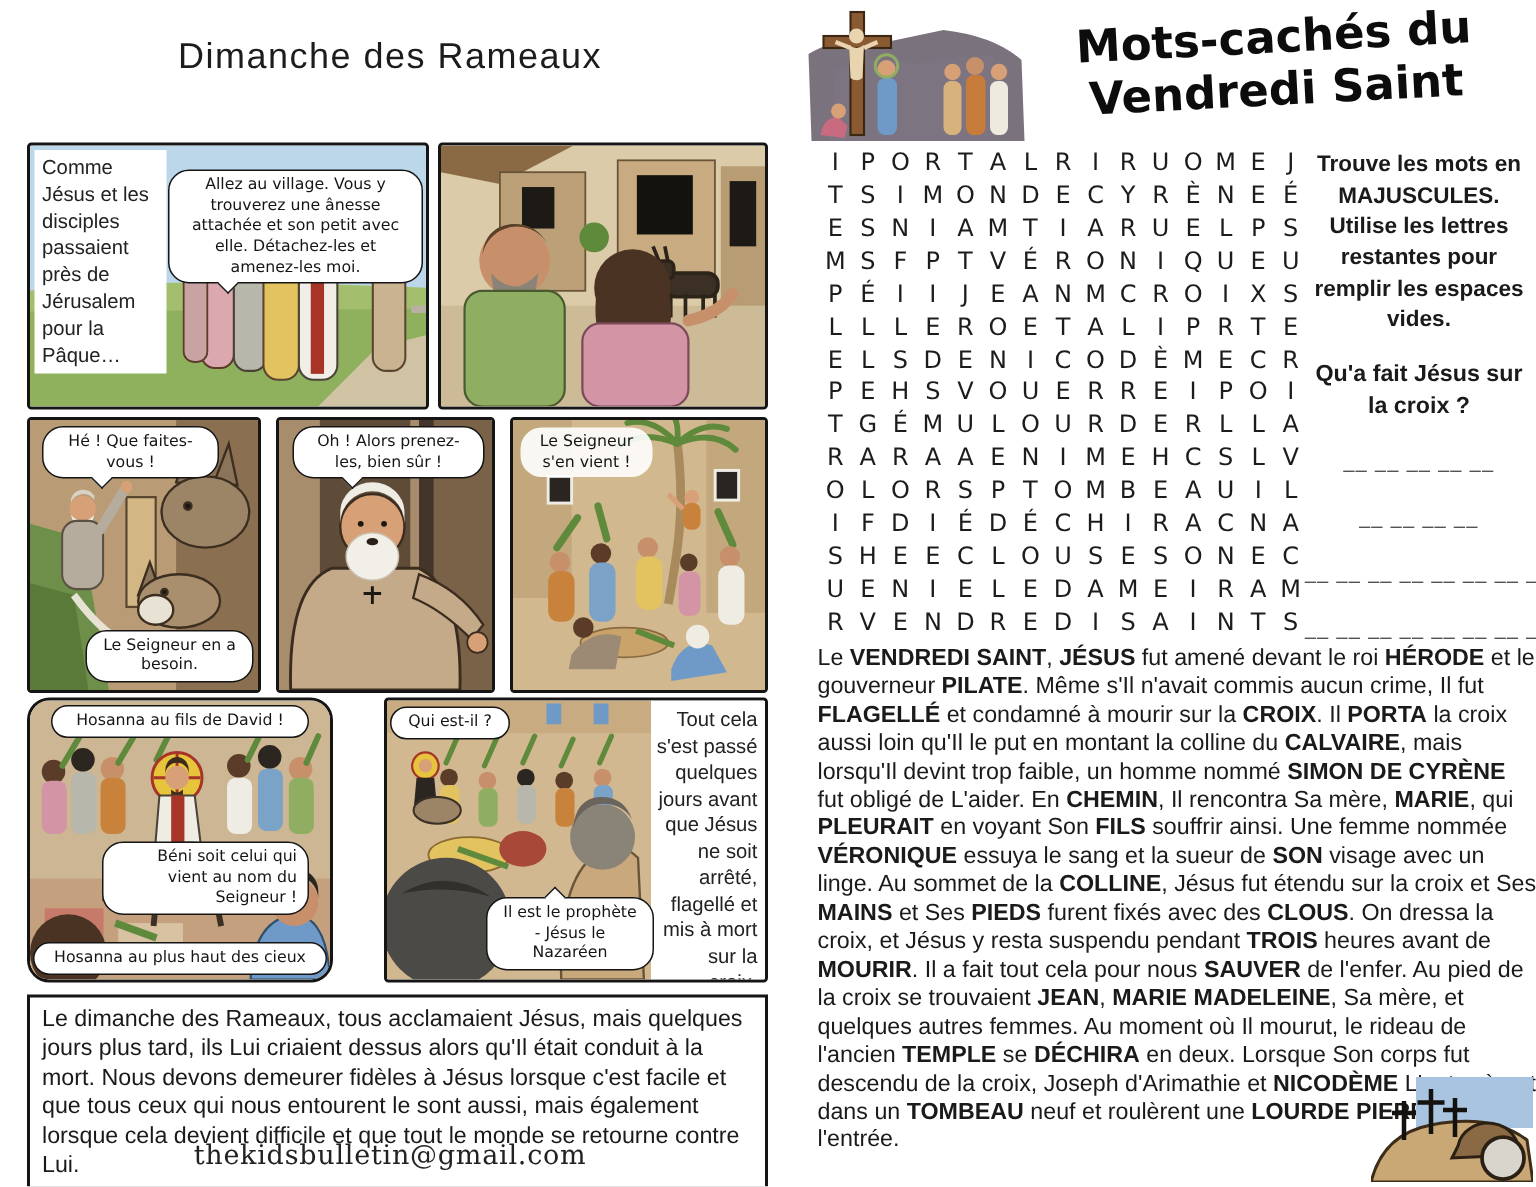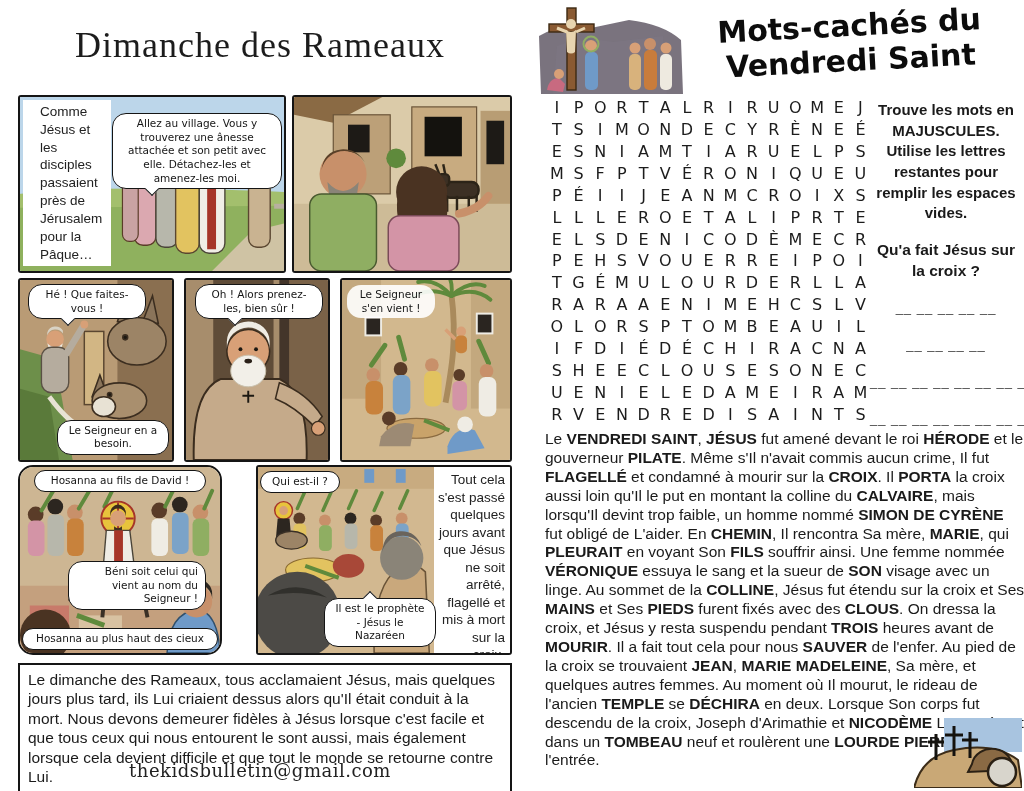--- a/index.html
+++ b/index.html
@@ -4,30 +4,30 @@
 <style>
   * { margin:0; padding:0; box-sizing:border-box; }
   html,body { background:#ffffff; }
   #page {
     position:relative; width:1024px; height:791px; background:#ffffff;
     font-family:"Liberation Sans", sans-serif; color:#111; overflow:hidden;
   }
   
   .left-title {
     position:absolute; left:20px; top:24px; width:480px; text-align:center;
-    font-size:36px; letter-spacing:1px; color:#1c1c1c;
-    font-family:Liberation Serif, serif;
+    font-size:24px; letter-spacing:1px; color:#1c1c1c;
+    font-family:Liberation Sans, sans-serif;
   }
   .panel {
     position:absolute; border:2px solid #151515; border-radius:3px;
     overflow:hidden; background:#fff;
   }
   .panel svg { display:block; width:100%; height:100%; }
   .caption-box {
-    position:absolute; background:#ffffff; padding:3px 17px;
+    position:absolute; background:#ffffff; padding:3px 5px;
     font-size:13.5px; line-height:1.32; color:#222;
   }
   .bubble {
     position:absolute; background:#ffffff; border:1.5px solid #151515;
     border-radius:14px; padding:3px 7px; text-align:center;
     font-family:"DejaVu Sans", sans-serif; font-size:10.5px; line-height:1.3; color:#151515;
   }
   .bubble.tail-down::after {
     content:""; position:absolute; width:9px; height:9px; background:#fff;
     border-right:1.5px solid #151515; border-bottom:1.5px solid #151515;

